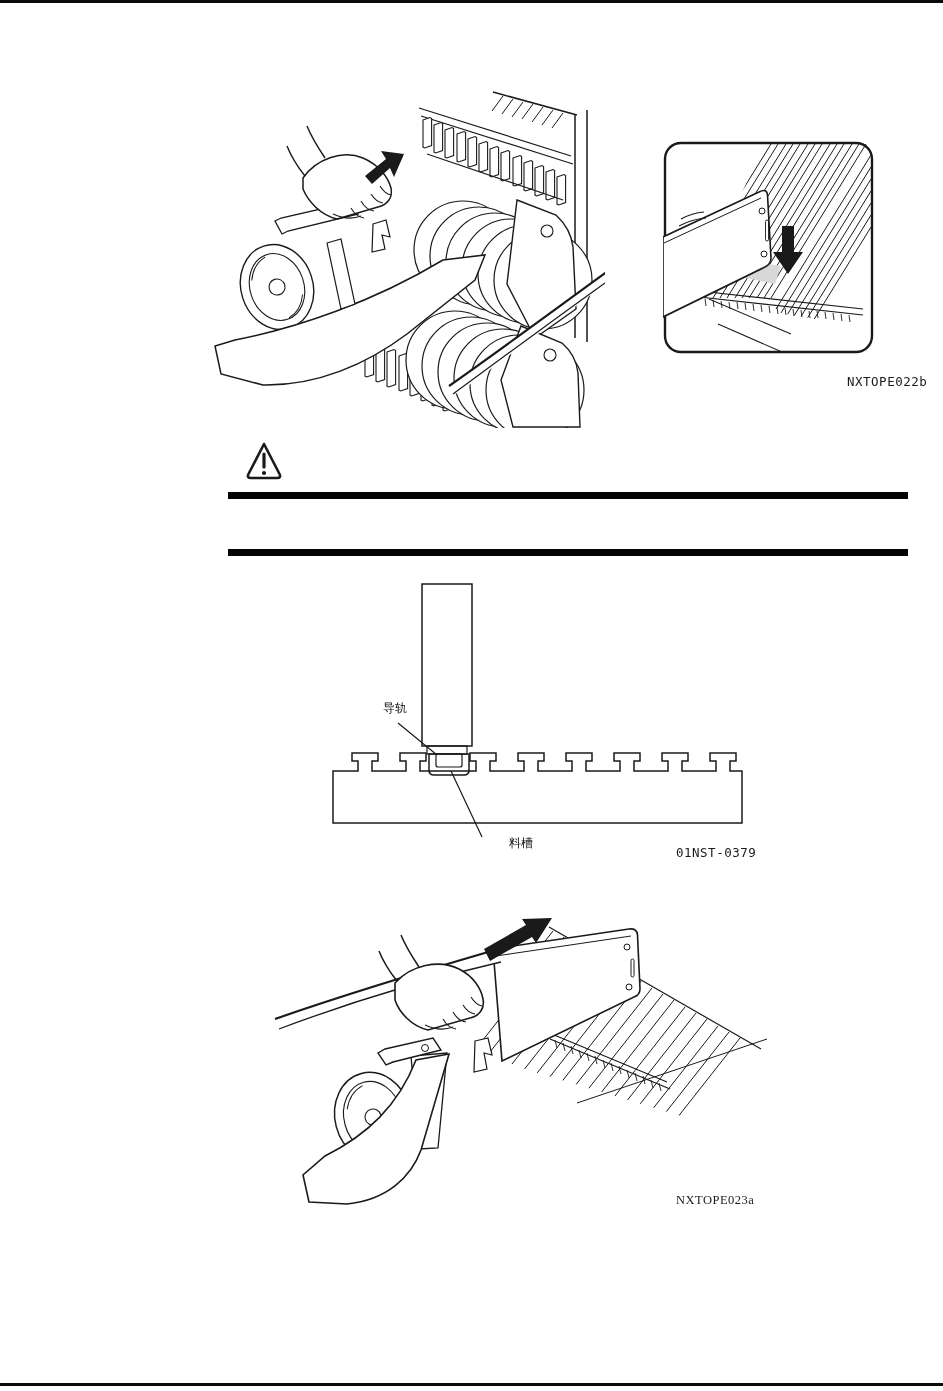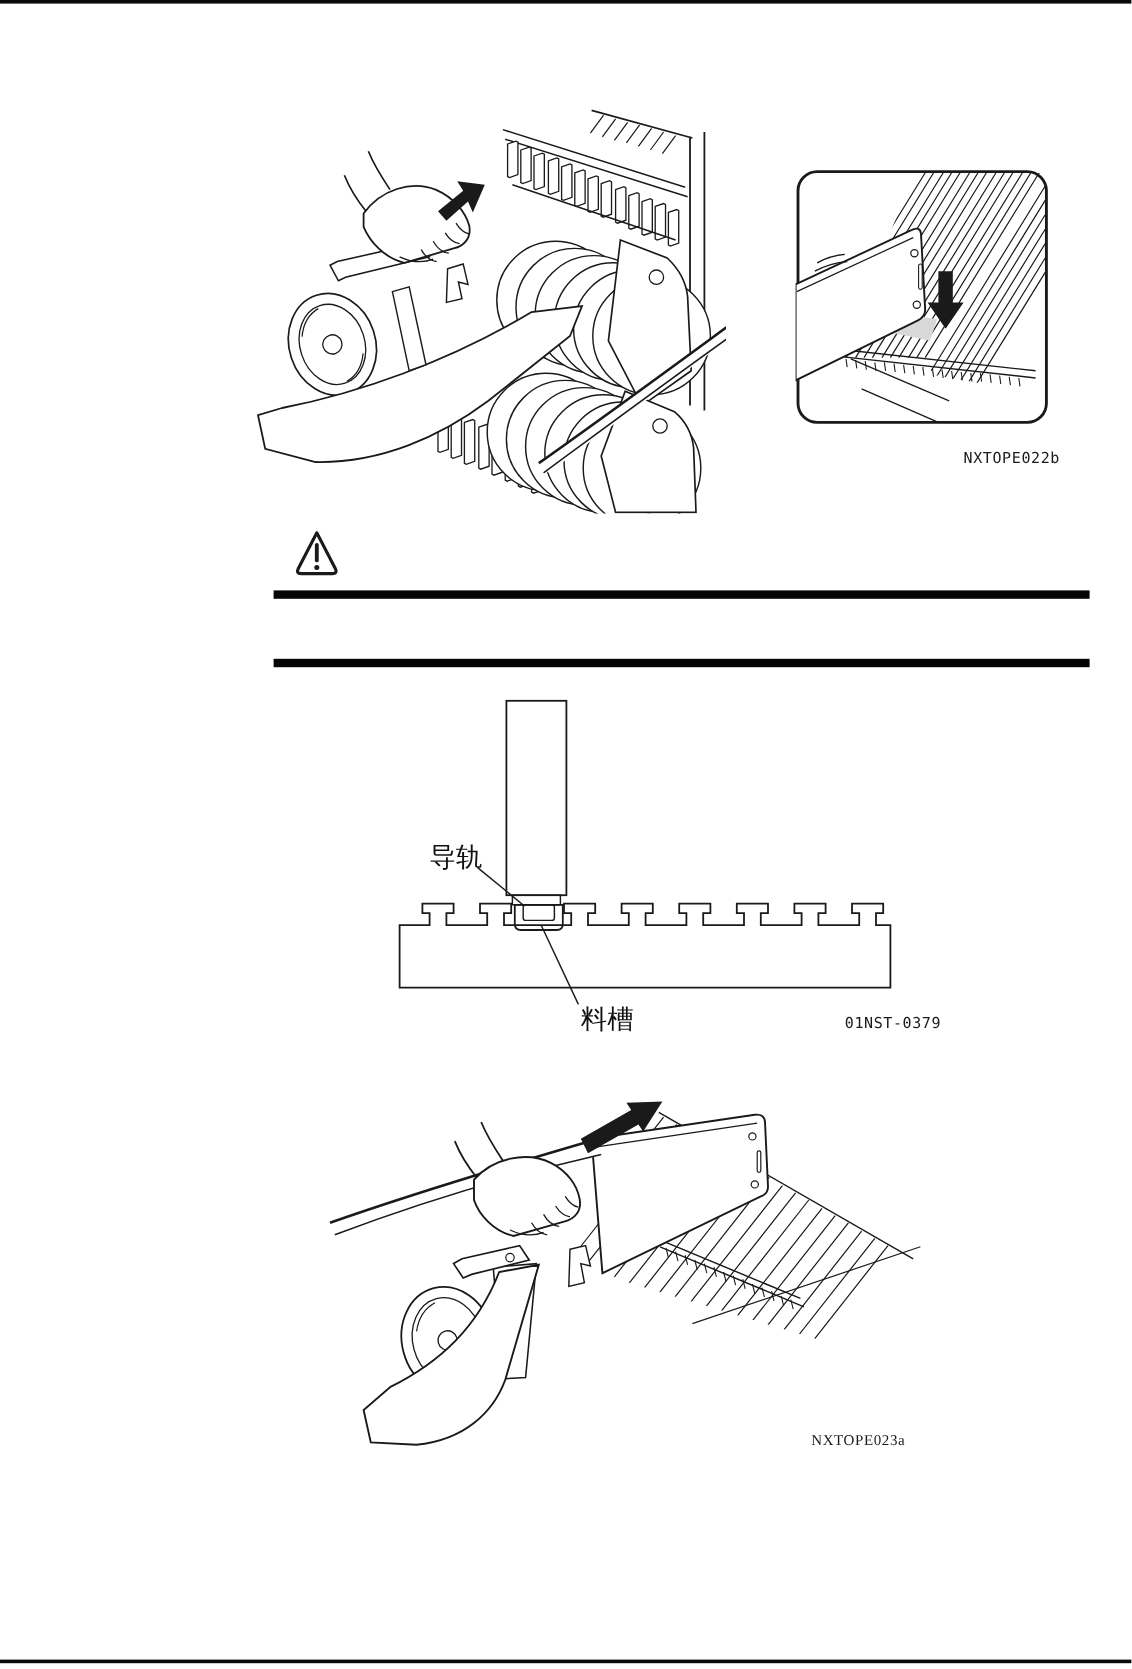--- a/index.html
+++ b/index.html
@@ -2,22 +2,22 @@
 <html><head>
 <meta charset="utf-8">
 <style>
   html,body{margin:0;padding:0;background:#ffffff;}
   body{width:943px;height:1391px;position:relative;overflow:hidden;
        font-family:"Liberation Sans","DejaVu Sans",sans-serif;color:#1a1a1a;}
   .rule{position:absolute;left:0;width:943px;height:3px;background:#0a0a0a;}
   .warnbar{position:absolute;left:228px;width:680px;height:7px;background:#050505;}
   .figcap{position:absolute;font-family:"DejaVu Sans Mono","Liberation Mono",monospace;
           font-size:12.5px;letter-spacing:0.5px;color:#1a1a1a;white-space:nowrap;}
-  .cjk{position:absolute;font-size:22px;color:#111;white-space:nowrap;
-       font-family:"DejaVu Sans","Liberation Sans",sans-serif;}
+  .cjk{position:absolute;font-size:12px;color:#111;white-space:nowrap;
+       font-family:"DejaVu Sans","Liberation Sans",sans-serif;margin-left:25px;}
   svg{position:absolute;overflow:hidden;}
   .ln{stroke:#1a1a1a;fill:none;}
 </style>
 </head>
 <body>
 
 <div class="rule" style="top:0;"></div>
 
 <svg style="left:205px;top:88px;" width="400" height="340" viewBox="0 0 400 340">
   <defs>
@@ -135,42 +135,42 @@
     <path d="M0,96 L96,51 Q104,47 104.5,54 L108,117 Q108,123 102,126 L0,176 Z" fill="#ffffff" stroke-width="1.6"></path>
     <path d="M1,102 L98,57" stroke-width="1"></path>
     <circle cx="99" cy="70" r="3" fill="#fff" stroke-width="1"></circle>
     <circle cx="101" cy="113" r="3" fill="#fff" stroke-width="1"></circle>
     <rect x="102.5" y="79" width="3" height="21" rx="1.5" stroke-width="0.9"></rect>
     <path d="M18,78 q11,-6 23,-7 M16,85 q13,-7 27,-8" stroke-width="1.2"></path>
   </g>
   <polygon points="119,85 131,85 131,111 140,111 125,133 110,111 119,111" fill="#1a1a1a"></polygon>
 </svg>
 
-<div class="figcap" style="left:803px;top:374px;">NXTOPE022b</div>
+<div class="figcap" style="left:847px;top:374px;">NXTOPE022b</div>
 
 <svg style="left:246px;top:441px;" width="36" height="42" viewBox="0 0 36 42">
   <path d="M18,3 L33.5,33 Q35.5,37 31,37 L5,37 Q0.5,37 2.5,33 Z" class="ln" stroke-width="2.6" stroke-linejoin="round"></path>
   <line x1="18" y1="13" x2="18" y2="26" class="ln" stroke-width="3.2" stroke-linecap="round"></line>
   <circle cx="18" cy="32" r="2.1" fill="#1a1a1a"></circle>
 </svg>
 <div class="warnbar" style="top:492px;"></div>
 <div class="warnbar" style="top:549px;"></div>
 
 <svg style="left:330px;top:580px;" width="450" height="290" viewBox="0 0 450 290">
   <path d="M3,243 L3,191 H28 V181 H22 V173 H48 V181 H42 V191 H76 V181 H70 V173 H96 V181 H90 V191 H146 V181 H140 V173 H166 V181 H160 V191 H194 V181 H188 V173 H214 V181 H208 V191 H242 V181 H236 V173 H262 V181 H256 V191 H290 V181 H284 V173 H310 V181 H304 V191 H338 V181 H332 V173 H358 V181 H352 V191 H386 V181 H380 V173 H406 V181 H400 V191 H412 V243 Z" fill="#c9c9c9" class="ln" stroke-width="1.5"></path>
   <path d="M99,174 h40 v16 q0,5 -5,5 h-30 q-5,0 -5,-5 z" fill="#8e8e8e" class="ln" stroke-width="1.5"></path>
   <rect x="92" y="4" width="50" height="162" fill="#b3b3b3" class="ln" stroke-width="1.5"></rect>
   <rect x="97" y="166" width="40" height="8" fill="#adadad" class="ln" stroke-width="1.2"></rect>
   <rect x="106" y="174" width="26" height="13" rx="2" fill="#a6a6a6" class="ln" stroke-width="1.2"></rect>
   <path d="M68,143 L107,175" class="ln" stroke-width="1.2"></path>
   <path d="M121,191 L152,257" class="ln" stroke-width="1.2"></path>
 </svg>
 <div class="cjk" style="left:358px;top:700px;">导轨</div>
 <div class="cjk" style="left:484px;top:835px;">料槽</div>
-<div class="figcap" style="left:704px;top:845px;">01NST-0379</div>
+<div class="figcap" style="left:676px;top:845px;">01NST-0379</div>
 
 <svg style="left:215px;top:903px;" width="560" height="315" viewBox="0 0 560 315">
   <defs>
     <clipPath id="pcl-bottom">
         <polygon points="326,20 556,148 556,240 256,150"></polygon>
       </clipPath>
   </defs>
   <g class="ln" stroke-width="1" clip-path="url(#pcl-bottom)">
     <path d="M338,28 l-85,108 M349,34 l-85,108 M360,41 l-85,108 M371,47 l-85,108 M382,53 l-85,108 M393,60 l-85,108 M404,66 l-85,108 M415,72 l-85,108 M426,78 l-85,108 M437,85 l-85,108 M448,91 l-85,108 M459,97 l-85,108 M470,104 l-85,108 M481,110 l-85,108 M492,116 l-85,108 M503,123 l-85,108 M514,129 l-85,108 M525,135 l-85,108"></path>
   </g>

